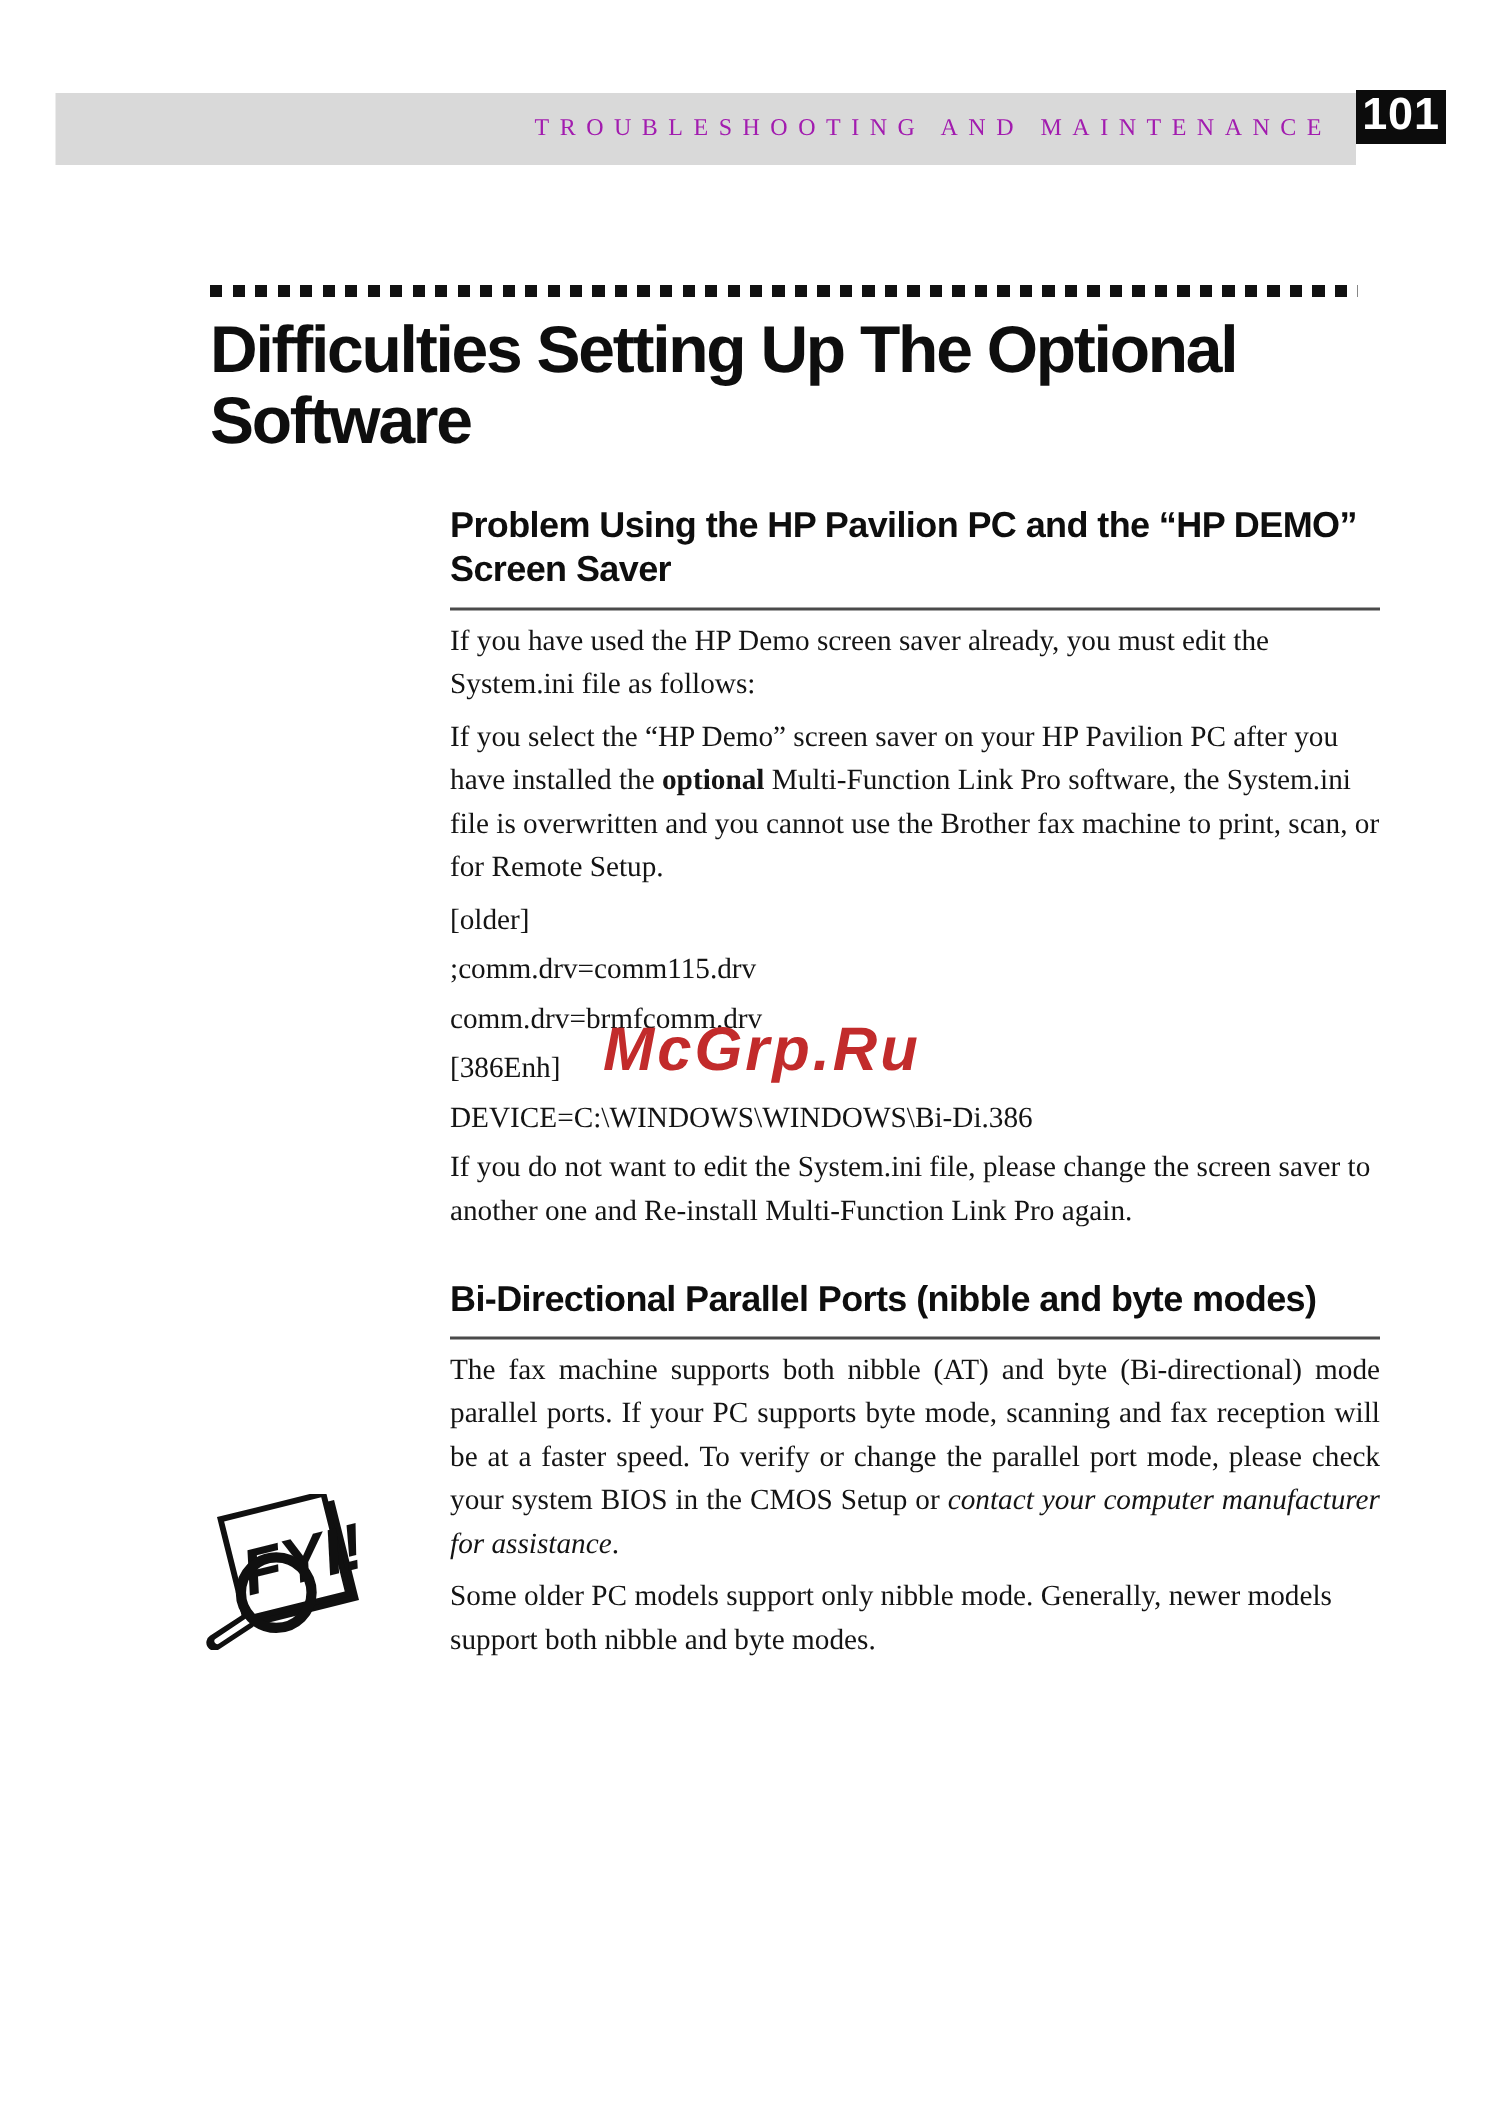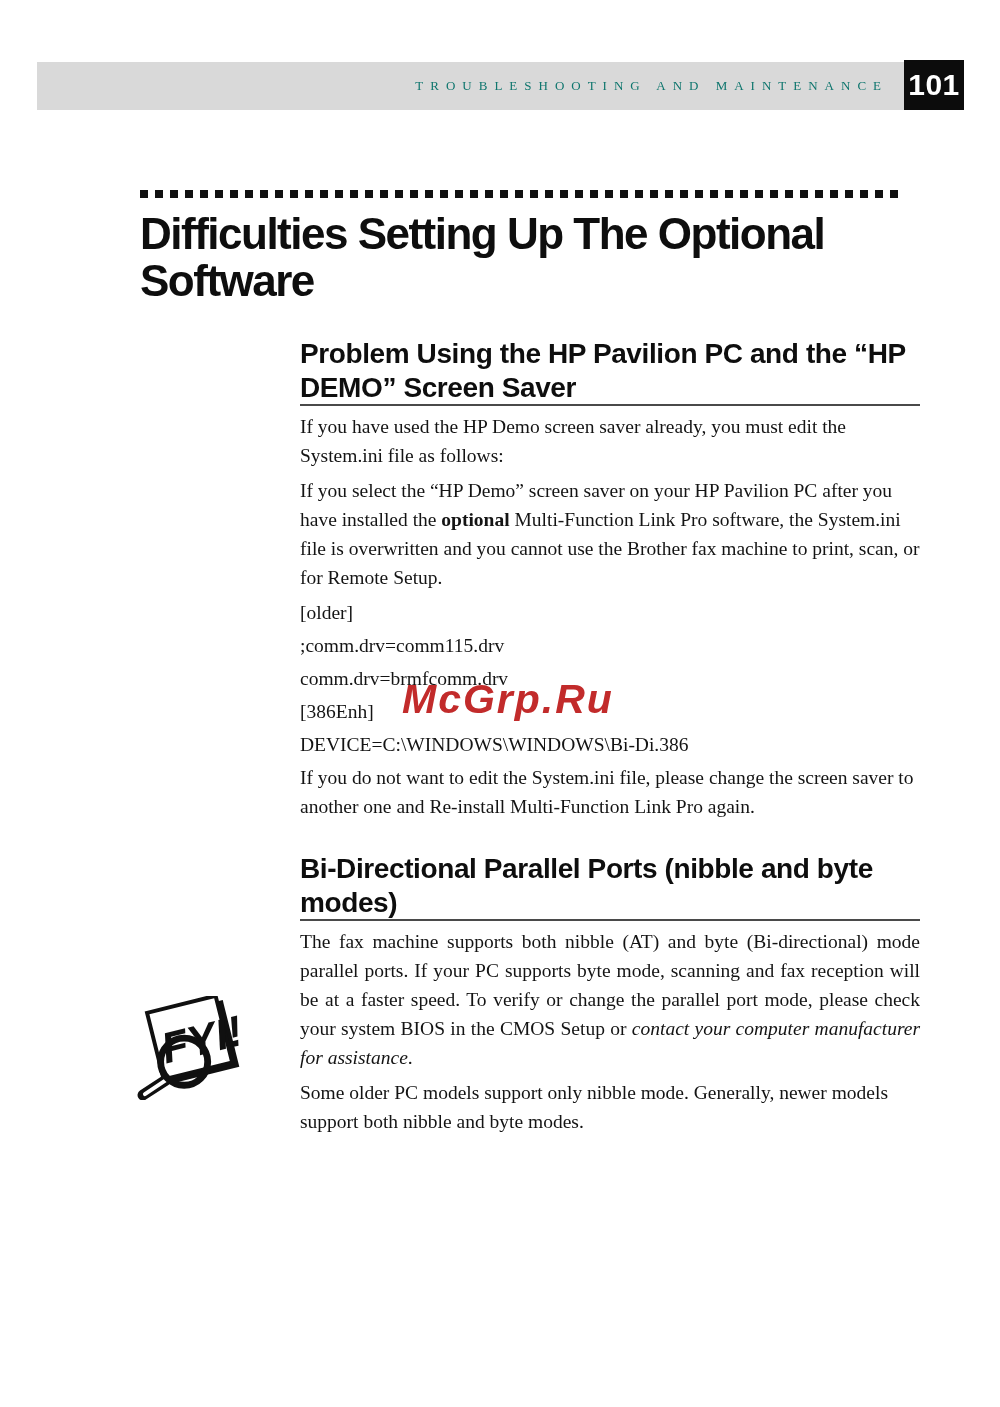--- a/index.html
+++ b/index.html
@@ -27,35 +27,34 @@
     top: 62px;
     width: 867px;
     height: 48px;
     background: #d9d9d9;
     display: flex;
     align-items: center;
     justify-content: flex-end;
   }
   .running-title {
     font-family: "Liberation Serif", serif;
-    font-size: 13px;
+    font-size: 16px;
     letter-spacing: 7px;
-    color: #0f766e;
+    color: #a21caf;
     padding-right: 16px;
     white-space: nowrap;
   }
   .page-box {
     position: absolute;
     left: 904px;
     top: 60px;
     width: 60px;
-    height: 50px;
+    height: 36px;
     background: #0c0c0c;
     display: flex;
-    align-items: center;
     justify-content: center;
   }
   .page-number {
     font-family: "Liberation Sans", sans-serif;
     font-weight: bold;
     font-size: 30px;
     color: #ffffff;
     letter-spacing: 0.5px;
   }
   
@@ -84,25 +83,26 @@
   .column {
     position: absolute;
     left: 300px;
     top: 337px;
     width: 620px;
   }
   .section-heading {
     margin: 0 0 6px 0;
     font-family: "Liberation Sans", sans-serif;
     font-weight: bold;
-    font-size: 28px;
+    font-size: 24px;
     letter-spacing: -0.4px;
     line-height: 1.2;
     color: #0e0e0e;
     border-bottom: 2px solid #4a4a4a;
+    padding-bottom: 10px;
   }
   .section-heading.second {
     margin-top: 31px;
   }
   .column p {
     margin: 0 0 6px 0;
     font-size: 19.5px;
     line-height: 29px;
     color: #141414;
   }

